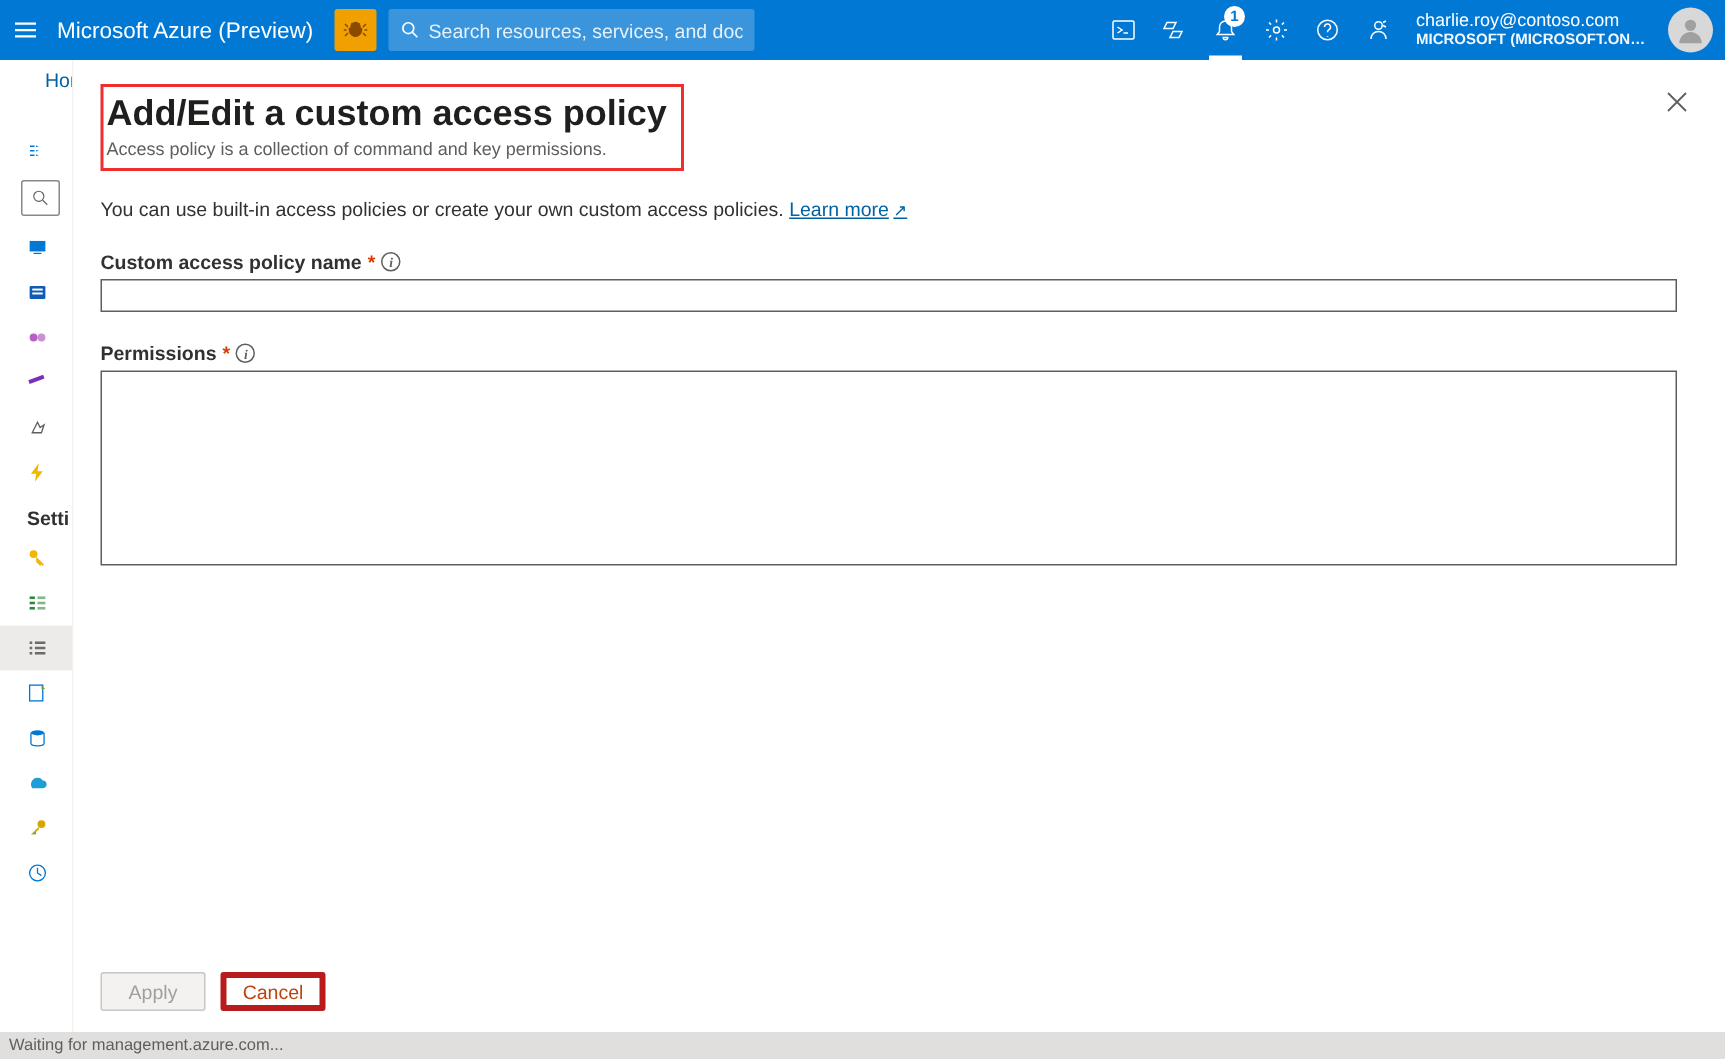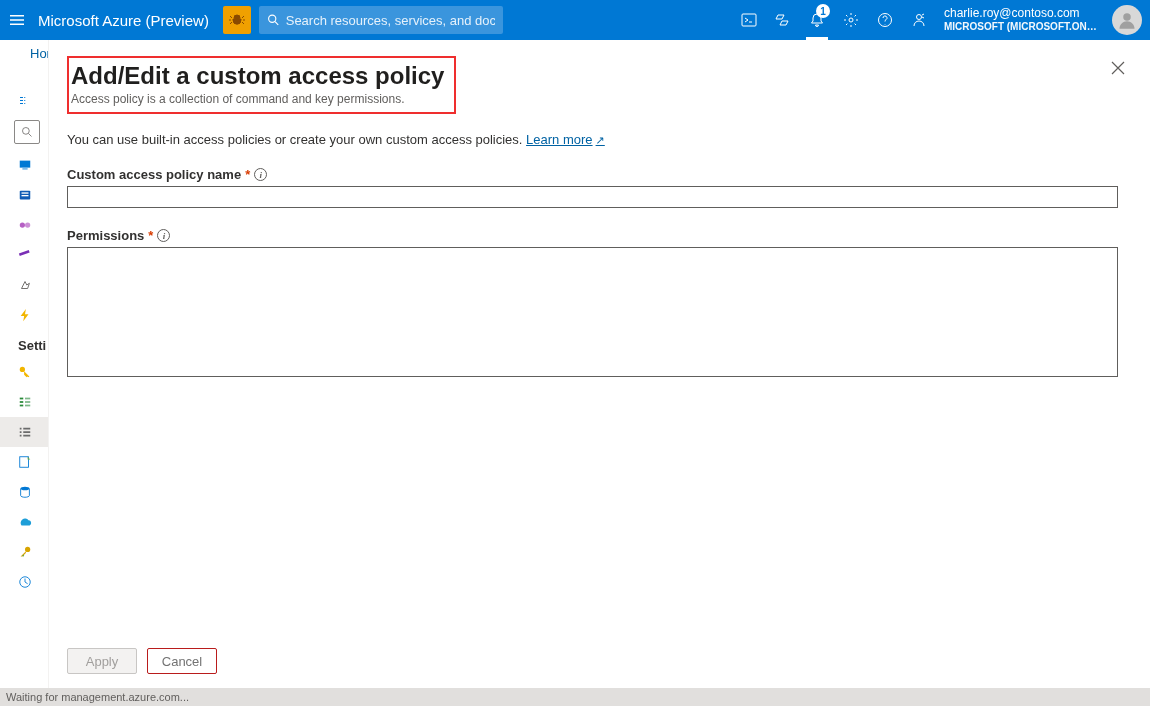--- a/index.html
+++ b/index.html
@@ -44,21 +44,21 @@
   .learn { color:#0062a3; }
   .learn .ext-icon { font-size:11px; margin-left:3px; }
   .field-label { margin-top:20px; font-size:13px; color:#323130; display:flex; align-items:center; gap:4px;font-weight:bold; }
   .req { color:#d83b01; }
   .info { width:13px; height:13px; border:1px solid #605e5c; border-radius:50%; display:inline-flex; align-items:center; justify-content:center; font-size:9px; color:#605e5c; font-style:italic; font-family:Georgia,serif; cursor:help; }
   .text-input { margin-top:4px; width:100%; height:22px; border:1px solid #605e5c; padding:2px 6px; font-size:13px; }
   .text-area { margin-top:4px; width:100%; height:130px; border:1px solid #605e5c; padding:4px 6px; font-size:13px; resize:none; }
   .blade-footer { padding:10px 18px 14px; display:flex; gap:10px; }
   .btn { min-width:70px; height:26px; font-size:13px; border-radius:2px; cursor:pointer; }
   .btn-primary { background:#f3f2f1; border:1px solid #c8c6c4; color:#a19f9d; }
-  .btn-secondary { background:#fff; border:1px solid #b91c1c; color:#737373; }
+  .btn-secondary { background:#fff; border:4px solid #b91c1c; color:#c2410c; }
 
   .statusbar { height:18px; background:#e1dfdd; color:#605e5c; font-size:11px; padding-left:6px; display:flex; align-items:center; }
 
   .svg { fill: currentColor; }
 </style>
 </head>
 <body>
 
 <div class="topbar">
   <div class="icon-btn">

